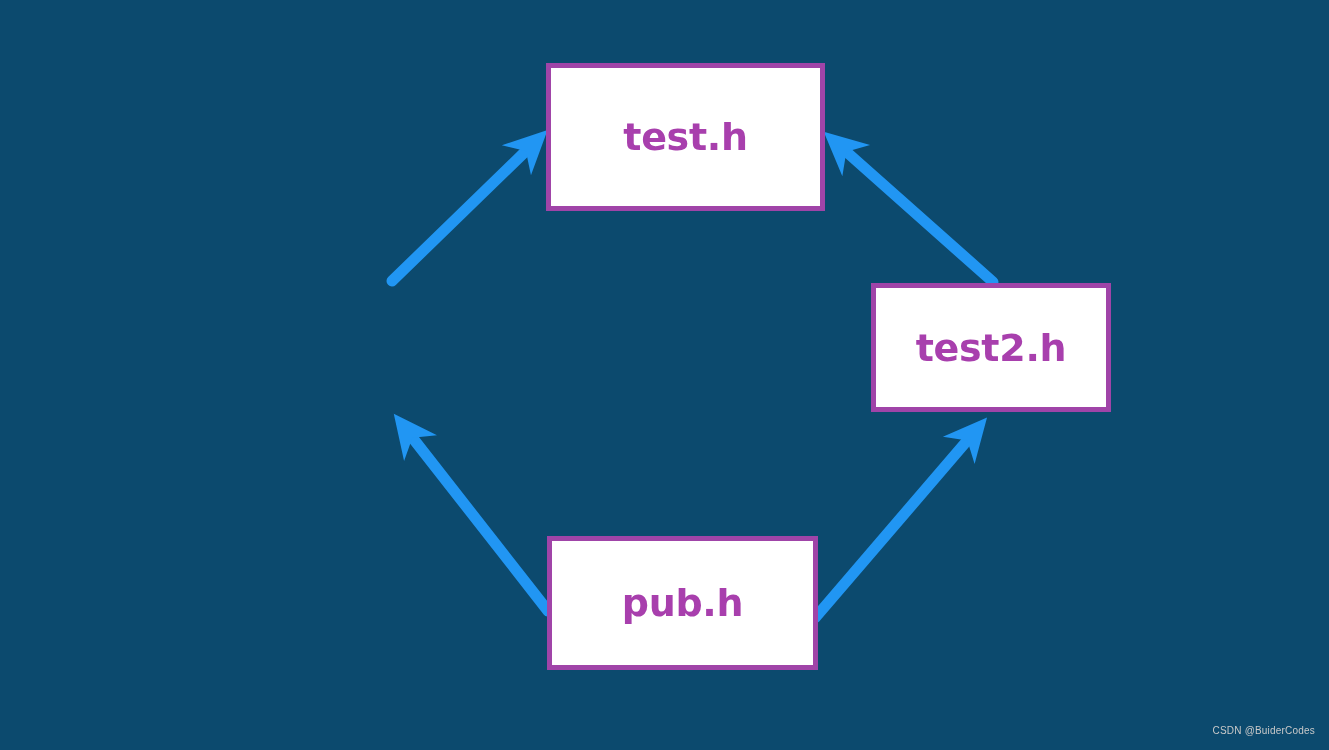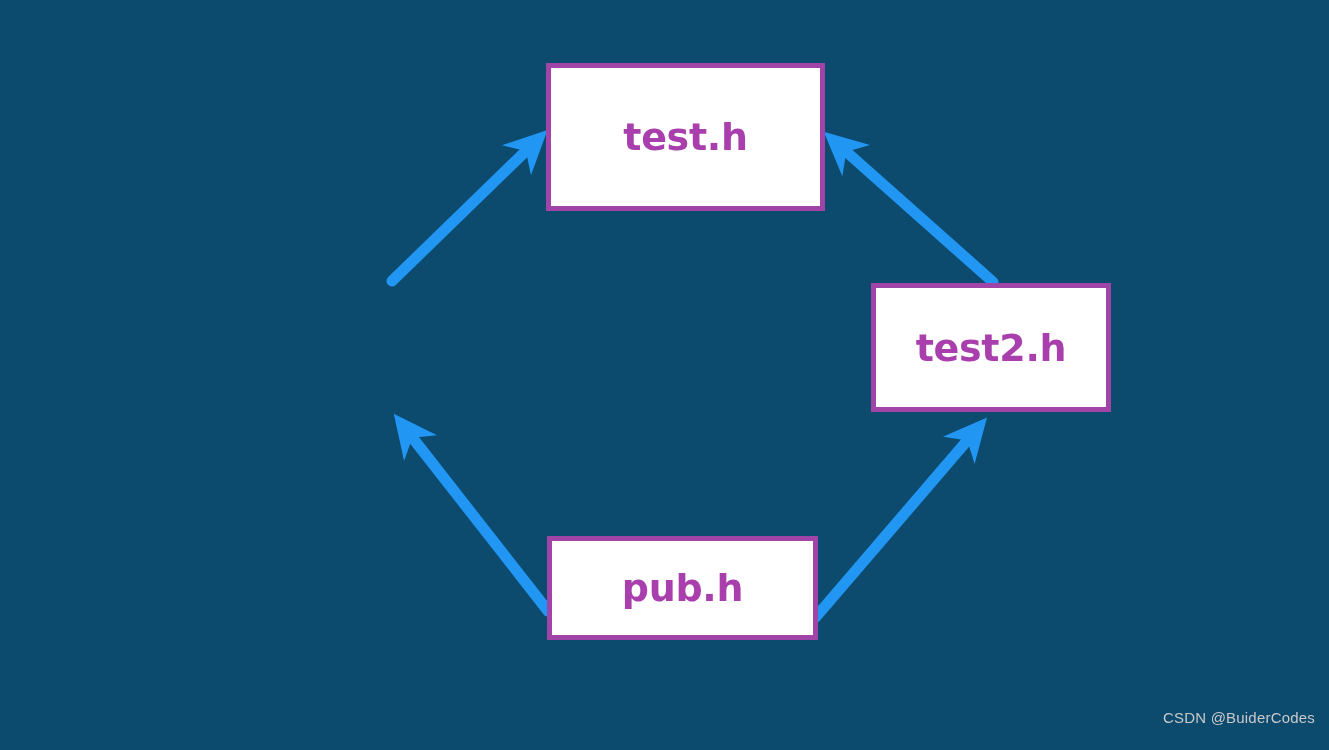--- a/index.html
+++ b/index.html
@@ -39,28 +39,28 @@
     font-weight: bold;
     font-size: 38px;
     color: #a83fad;
     letter-spacing: -0.3px;
     line-height: 1;
     user-select: none;
   }
   #node-test-h   { left: 546px; top: 63px;  width: 279px; height: 148px; }
   #node-test1-h  { left: 291px; top: 283px; width: 213px; height: 130px; }
   #node-test2-h  { left: 871px; top: 283px; width: 240px; height: 129px; }
-  #node-pub-h    { left: 547px; top: 536px; width: 271px; height: 104px; }
+  #node-pub-h    { left: 547px; top: 536px; width: 271px; height: 134px; }
 
   #watermark {
     position: absolute;
     right: 14px;
-    bottom: 24px;
+    bottom: 14px;
     font-family: "Liberation Sans", sans-serif;
-    font-size: 15px;
+    font-size: 10px;
     color: #c9c9c9;
     letter-spacing: 0.2px;
     white-space: nowrap;
     z-index: 4;
     margin-top: 8px;
   }
 </style>
 </head>
 <body>
 

